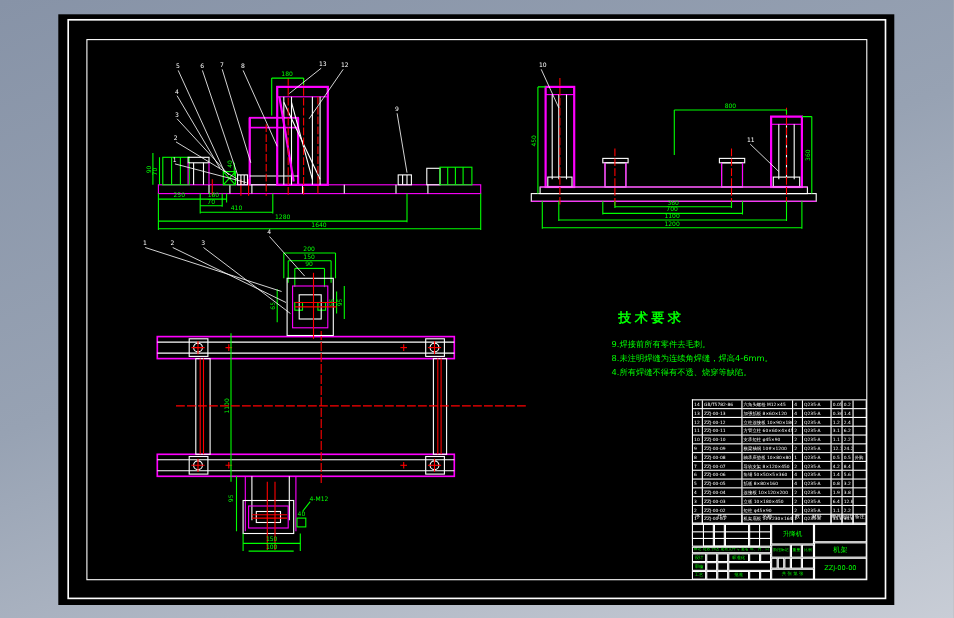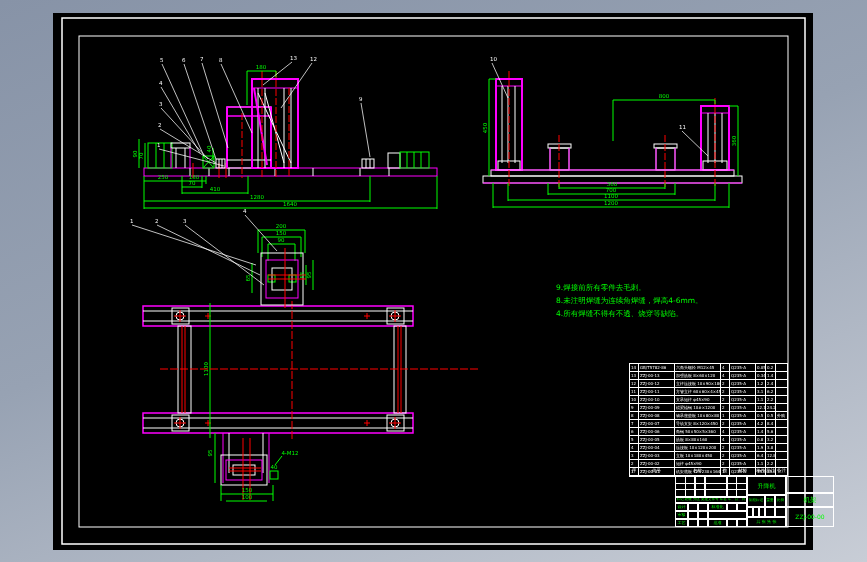--- a/index.html
+++ b/index.html
@@ -26,21 +26,21 @@
     display:flex;flex-direction:column;color:#FFFFFF;
     border-left:1px solid #FFF;border-top:1px solid #FFF;box-sizing:border-box;
   }
   .bom-row{flex:1;display:grid;grid-template-columns:9px 36px 46px 9px 26px 10px 10px 12px;min-height:0;}
   .bom-row>div{
     border-right:1px solid #FFF;border-bottom:1px solid #FFF;
     font-size:4px;line-height:7px;overflow:hidden;white-space:nowrap;padding-left:1px;box-sizing:border-box;
   }
   .bom-head>div{font-size:4.5px;text-align:center;padding-left:0;}
   
-  .tblock{position:absolute;left:629px;top:476px;width:159px;height:51px;color:#00FF00;margin-left:46px;}
+  .tblock{position:absolute;left:629px;top:476px;width:159px;height:51px;color:#00FF00;}
   .tblock *{box-sizing:border-box;}
   .cell{position:absolute;border:1px solid #FFF;overflow:hidden;font-size:4px;line-height:1;display:flex;align-items:center;justify-content:center;white-space:nowrap;}
 </style>
 </head>
 <body>
 
 <div class="canvas">
 <svg width="760" height="537" viewBox="0 0 760 537">
 
   <rect x="9" y="5" width="743" height="526" fill="none" stroke="#FFF" stroke-width="1.5"></rect>
@@ -415,20 +415,21 @@
     </g>
     <text class="balloon" x="77" y="210">1</text>
     <text class="balloon" x="102" y="210">2</text>
     <text class="balloon" x="130" y="210">3</text>
     <text class="balloon" x="190" y="200">4</text>
   </g>
 </svg>
 </div>
 
 <div class="techreq">
+  <div class="tr-title">技术要求</div>
   <div class="tr-item">9.焊接前所有零件去毛刺。</div>
   <div class="tr-item">8.未注明焊缝为连续角焊缝，焊高4-6mm。</div>
   <div class="tr-item">4.所有焊缝不得有不透、烧穿等缺陷。</div>
 </div>
 
 <div class="bom">
 
     <div class="bom-row">
       <div>14</div>
       <div>GB/T5782-86</div>

